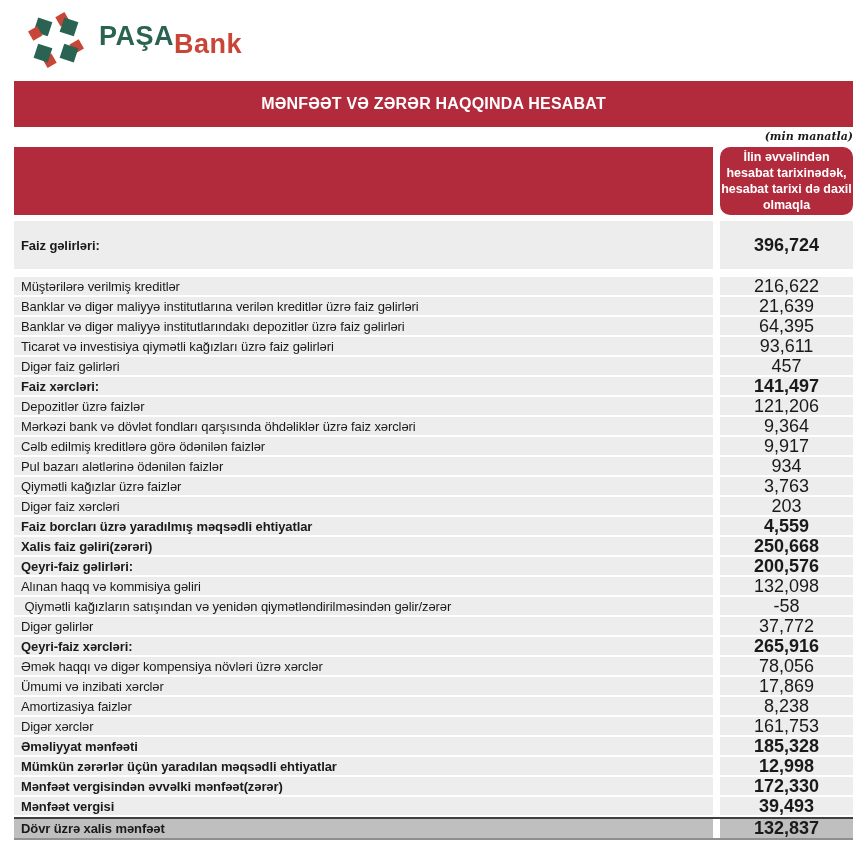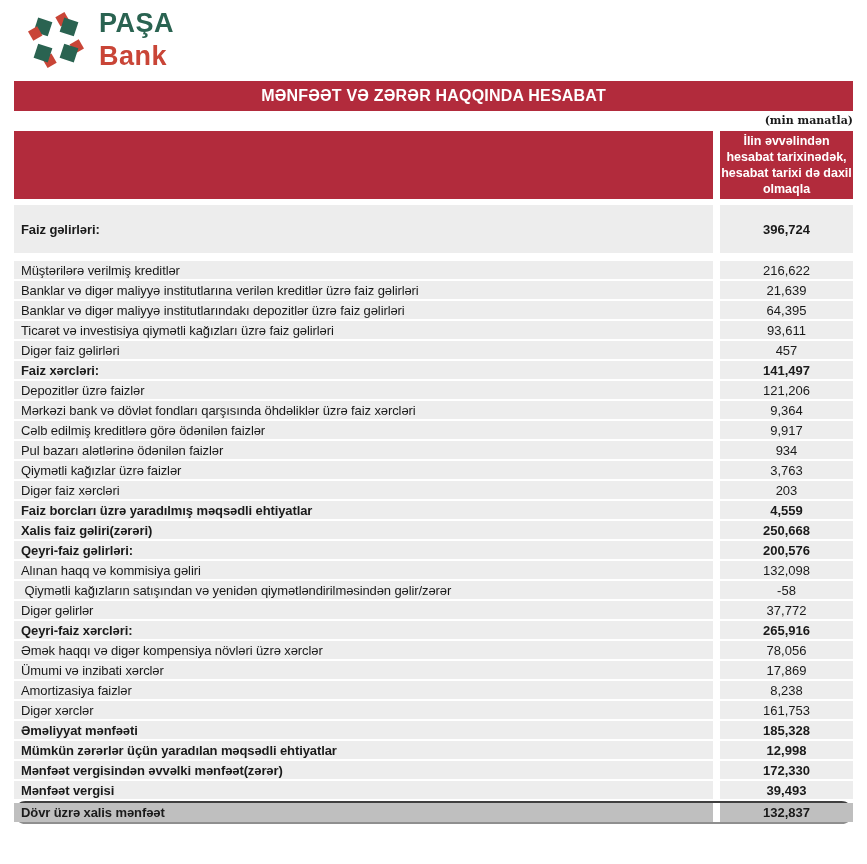--- a/index.html
+++ b/index.html
@@ -12,52 +12,52 @@
   }
   *{box-sizing:border-box;}
   html,body{margin:0;padding:0;background:#fff;}
   .page{
     width:867px;height:864px;background:#fff;overflow:hidden;
     font-family:"Liberation Sans",sans-serif;color:var(--ink);
   }
   
   .logo{display:flex;align-items:center;gap:12px;padding:9px 0 0 25px;height:71px;}
   .logo-mark{width:62px;height:62px;flex:none;}
-  .logo-text{display:flex;flex-direction:column;line-height:25px;font-weight:bold;letter-spacing:.5px;}
+  .logo-text{display:flex;flex-direction:row;line-height:25px;font-weight:bold;letter-spacing:.5px;}
   .logo-title{font-size:27px;color:var(--logo-green);}
   .logo-subtitle{font-size:27px;color:var(--logo-red);margin-top:8px;}
   
   .title-bar{
-    margin:10px 14px 0;height:30px;background:var(--brand-red);
+    margin:10px 14px 0;height:46px;background:var(--brand-red);
     display:flex;align-items:center;justify-content:center;
     color:#fff;font-weight:bold;font-size:16px;letter-spacing:.2px;
   }
   
   .unit-note{
     margin:3px 14px 0;text-align:right;
-    font-family:"DejaVu Serif",serif;font-weight:bold;font-size:11px;
+    font-family:"DejaVu Serif",serif;font-style:italic;font-weight:bold;font-size:11px;
   }
   
   .pnl-table{margin:4px 14px 0;}
   .thead{display:flex;height:68px;margin-bottom:6px;}
   .thead-left{flex:1;background:var(--brand-red);}
   .col-gap{width:7px;background:#fff;flex:none;}
   .thead-right{
     width:133px;flex:none;background:var(--brand-red);color:#fff;
     font-weight:bold;font-size:12.5px;line-height:16px;
-    display:flex;align-items:center;justify-content:center;text-align:center;padding:0 1px;
-  }
-  .row{display:flex;height:18px;margin-bottom:2px;border-radius:23px;}
+    display:flex;align-items:center;justify-content:center;text-align:center;padding:0 1px;border-radius:10px;
+  }
+  .row{display:flex;height:18px;margin-bottom:2px;}
   .row .label{
     flex:1;background:var(--row-bg);display:flex;align-items:center;
     padding-left:7px;font-size:13px;white-space:pre-wrap;letter-spacing:-.1px;
   }
   .row .value{
     width:133px;flex:none;background:var(--row-bg);
-    display:flex;align-items:center;justify-content:center;font-size:13px;text-align:right;
+    display:flex;align-items:center;justify-content:center;font-size:18px;text-align:right;
   }
   .row.bold .label,.row.bold .value{font-weight:bold;}
   .row.tall{height:48px;margin-bottom:8px;}
   .row.total{border-top:2px solid #3F3F3F;border-bottom:2px solid #8F8F8F;height:23px;}
   .row.total .label,.row.total .value{background:var(--total-bg);}
 </style>
 </head>
 <body>
 
 <div class="page">

